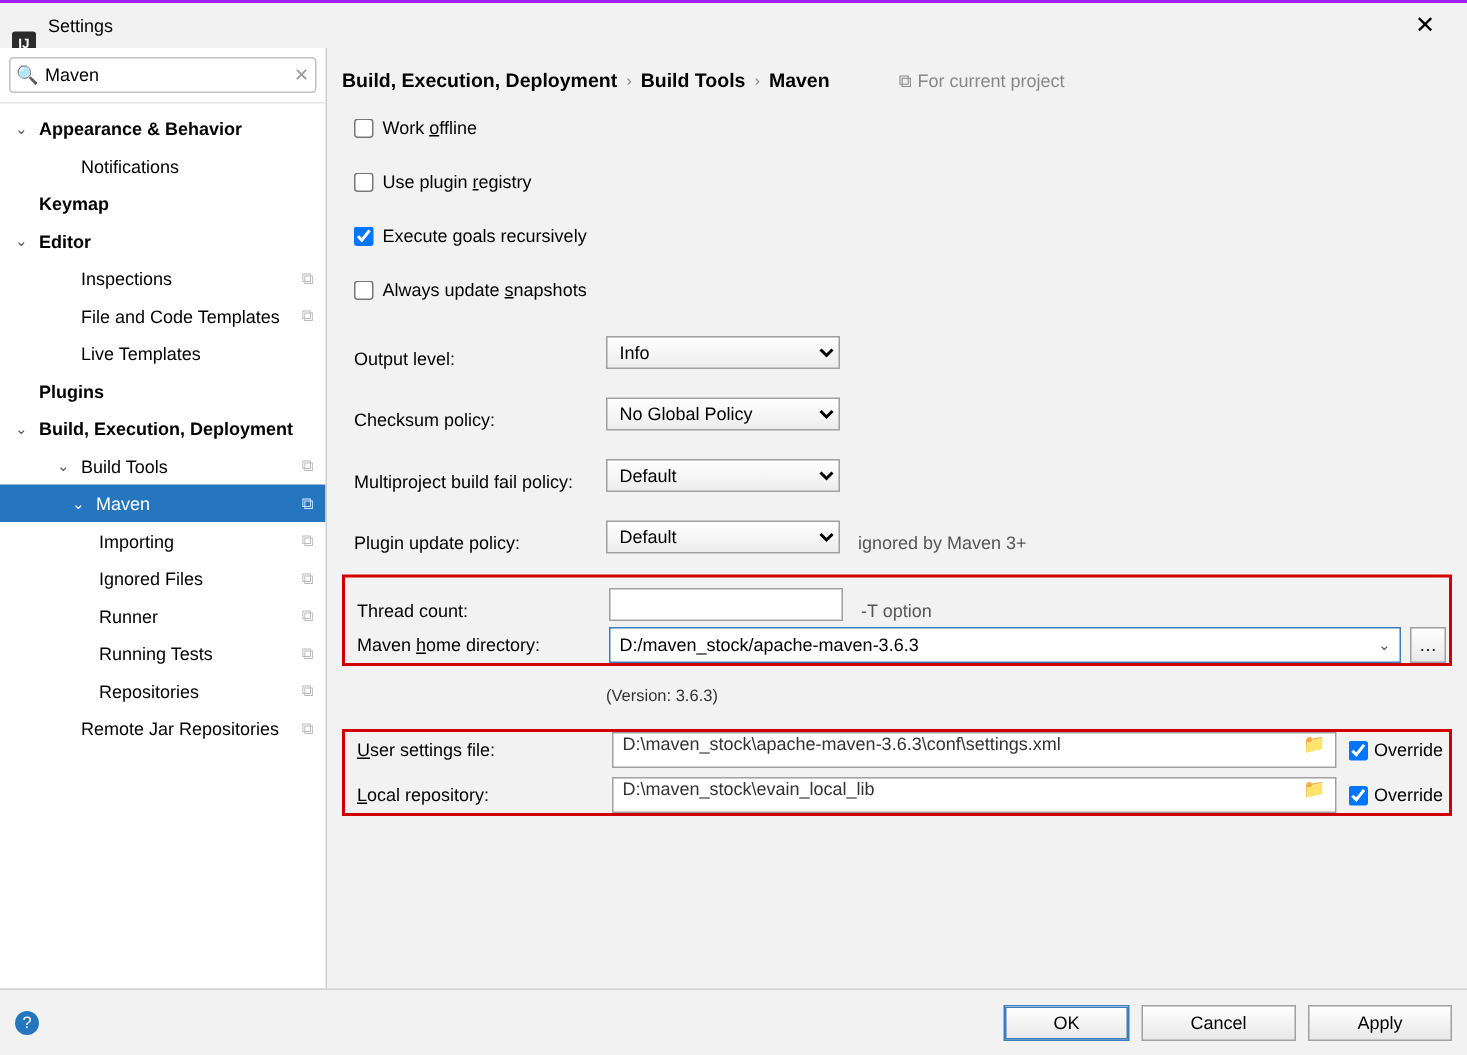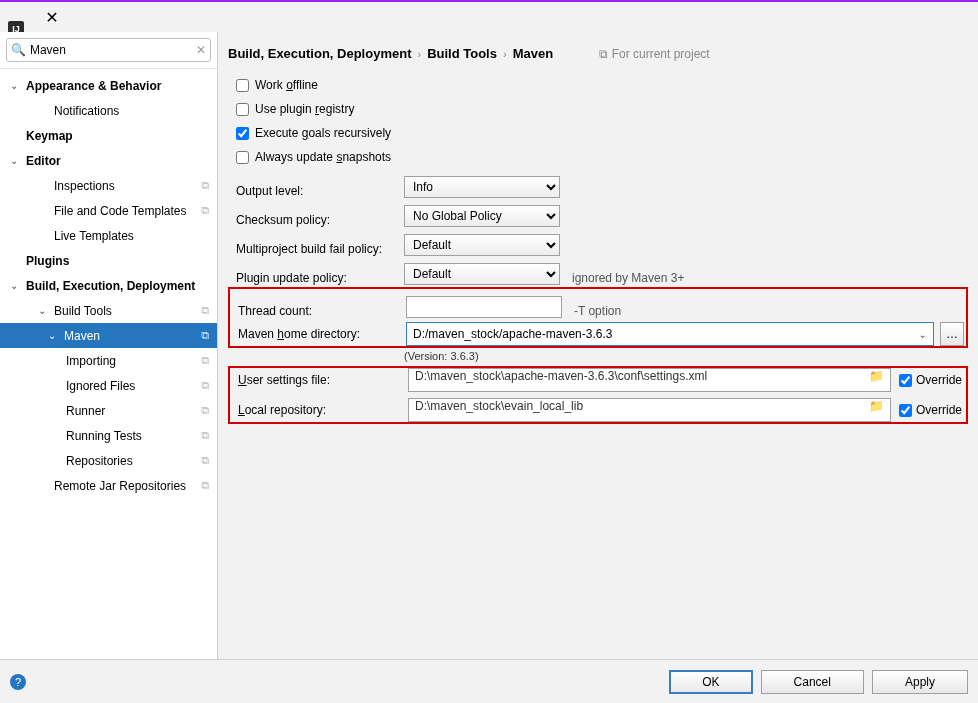--- a/index.html
+++ b/index.html
@@ -25,21 +25,21 @@
 .tree-item .chev { width: 12px; color: #555; font-size: 10px; margin-right: 4px; }
 .tree-item.selected .chev { color: #fff; }
 .tree-item .lbl { flex: 1; white-space: nowrap; }
 .tree-item .copy-i { color: #bbb; margin-right: 8px; font-size: 11px; }
 .tree-item.selected .copy-i { color: #cce3f7; }
 .main { flex: 1; background: #f2f2f2; display: flex; flex-direction: column; padding: 14px 10px 0 10px; overflow: auto; }
 .crumbs { display: flex; align-items: center; gap: 6px; margin-bottom: 12px; }
 .crumbs .crumb { font-weight: bold; font-size: 13px; }
 .crumbs .sep { color: #888; font-size: 11px; }
 .crumbs .proj { margin-left: 40px; color: #888; font-size: 12px; display: flex; align-items: center; gap: 4px; }
-.form { display: flex; flex-direction: column; gap: 0px; }
+.form { display: flex; flex-direction: column; gap: 12px; }
 .check-row { display: flex; align-items: center; gap: 6px; height: 24px; padding-left: 8px; }
 .check-row input[type=checkbox] { width: 13px; height: 13px; }
 .field-row { display: flex; align-items: flex-end; min-height: 29px; padding-left: 8px; }
 .field-row .flabel { width: 168px; }
 .field-row select, .field-row input[type=text].short { width: 156px; height: 22px; border: 1px solid #a0a0a0; background: linear-gradient(#fff,#ededed); font-size: 12px; padding: 0 4px; }
 .field-row input[type=text].tiny { width: 156px; height: 22px; border: 1px solid #a0a0a0; background: #fff; font-size: 12px; padding: 0 4px; }
 .field-row .suffix { margin-left: 12px; color: #555; }
 .red-box { border: 2px solid #d00000; padding: 0 2px; margin-top: 2px; }
 .home-row { display: flex; align-items: center; gap: 6px; }
 .home-row .flabel { width: 168px; padding-left: 6px; }
@@ -59,20 +59,21 @@
 .footer .spacer { flex: 1; }
 .footer button { height: 24px; padding: 0 32px; margin-left: 8px; border: 1px solid #a0a0a0; background: linear-gradient(#fff,#e8e8e8); font-size: 12px; cursor: pointer; }
 .footer button.primary { border: 1px solid #3b7ec0; box-shadow: 0 0 0 1px #3b7ec0 inset; }
 u { text-decoration: underline; }
 </style>
 </head>
 <body>
 
 <div class="titlebar">
   <div class="app-icon">IJ</div>
+  <div class="title">Settings</div>
   <div class="close">✕</div>
 </div>
 
 <div class="body">
   <div class="sidebar">
     <div class="search-row">
       <div class="search-wrap">
         <span class="mag">🔍</span>
         <input type="text" value="Maven" style="">
         <span class="clear">✕</span>

